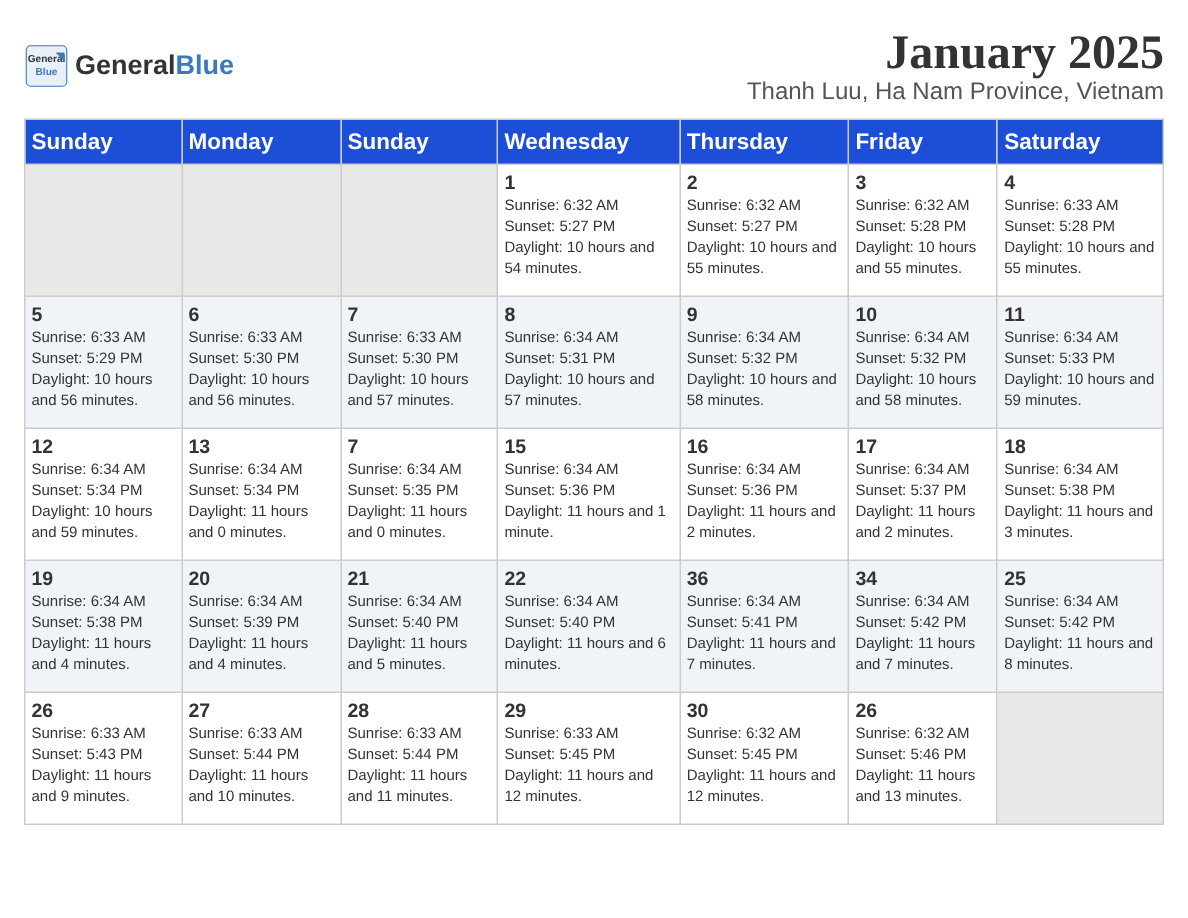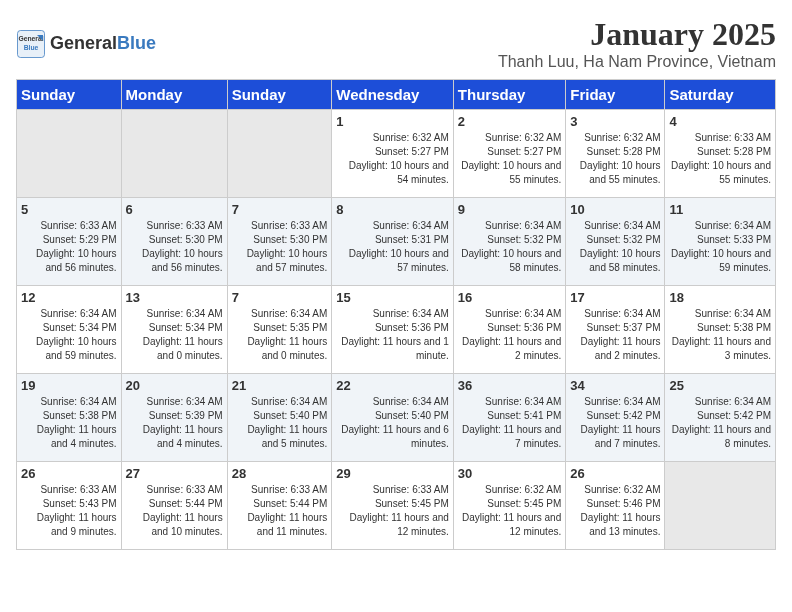--- a/index.html
+++ b/index.html
@@ -78,21 +78,20 @@
     .day-number {
       font-weight: bold;
       font-size: 13px;
       color: #333;
       margin-bottom: 2px;
     }
     .day-info {
       font-size: 10px;
       color: #333;
       line-height: 1.4;
-      text-align: right;
     }
     .empty-cell {
       background: #e8e8e8 !important;
     }
   </style>
 </head>
 <body>
 
 <div class="header-area">
   <div class="logo">

